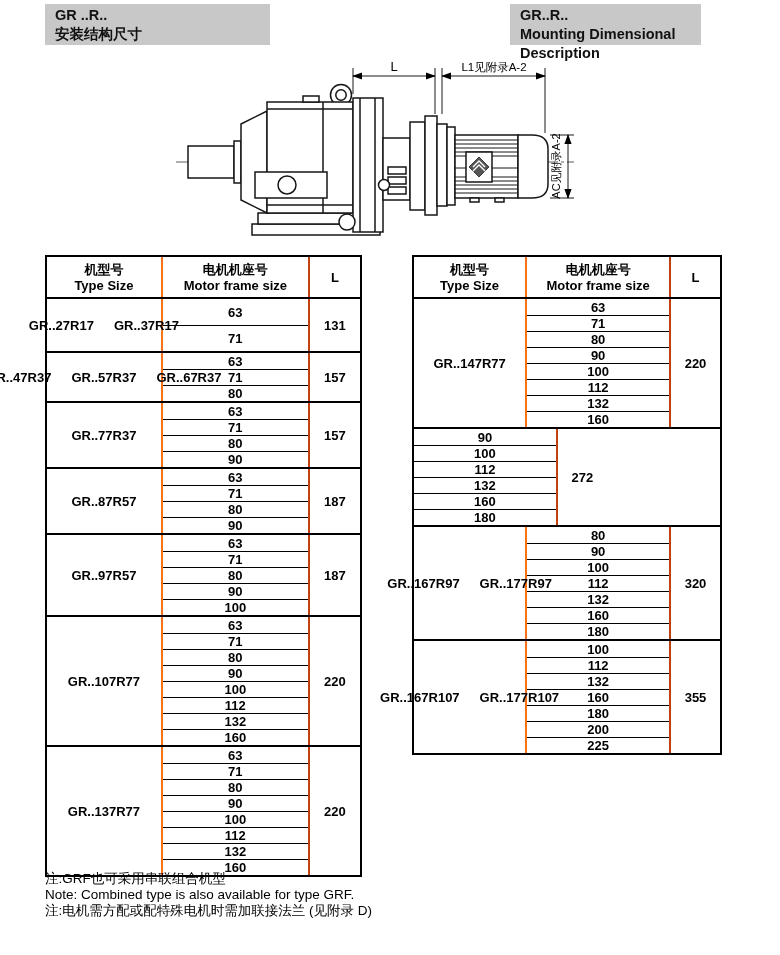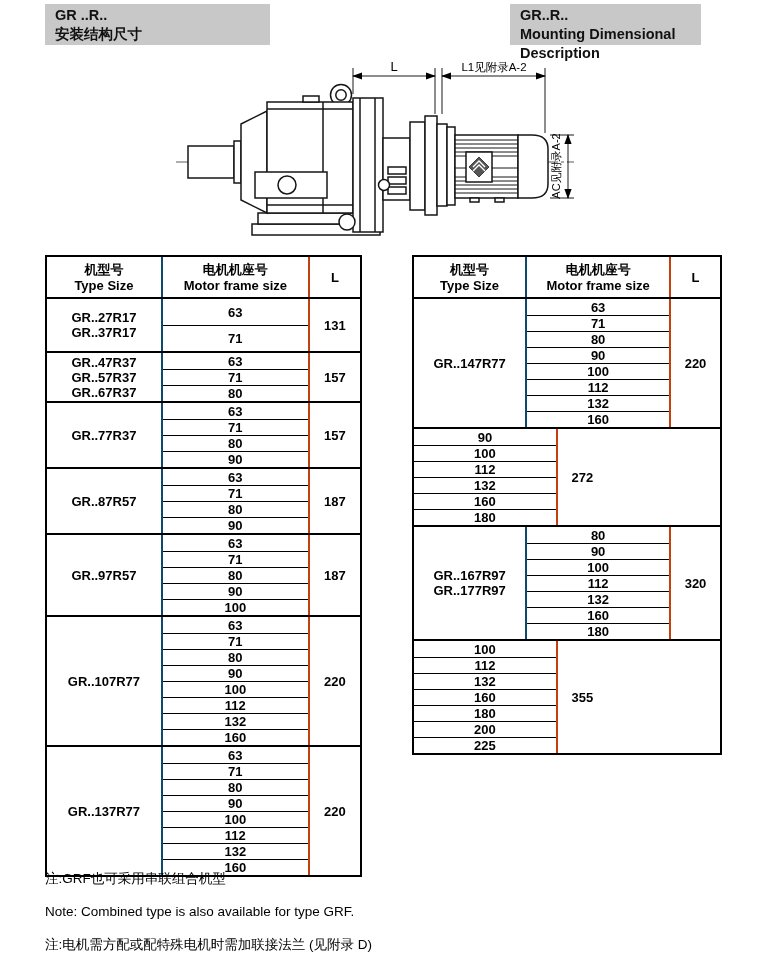--- a/index.html
+++ b/index.html
@@ -9,34 +9,34 @@
        display:flex;flex-direction:column;justify-content:center;padding:2px 10px;
        font-weight:bold;font-size:14.5px;line-height:19px;color:#111;}
   .hdr-left{left:45px;width:225px;}
   .hdr-right{left:510px;width:191px;justify-content:space-between;}
   #drawing{position:absolute;left:170px;top:58px;}
   .spec-table{position:absolute;border:2.5px solid #000;background:#fff;}
   #table-left{left:45px;top:255px;width:313px;}
   #table-right{left:412px;top:255px;width:306px;}
   .thead{display:flex;height:40px;}
   .group{display:flex;border-top:2.5px solid #000;}
-  .c1{width:37%;border-right:2px solid #0c4a6e;box-sizing:border-box;}
+  .c1{width:37%;border-right:2px solid #f97316;box-sizing:border-box;}
   .c2{width:47%;border-right:2px solid #c2410c;box-sizing:border-box;}
   .c3{width:16%;box-sizing:border-box;}
   .hc{display:flex;flex-direction:column;justify-content:center;align-items:center;
       gap:1px;font-size:13px;font-weight:bold;line-height:15px;}
-  .cell.c1,.cell.c3{display:flex;flex-direction:column;justify-content:center;
-      align-items:center;font-weight:bold;font-size:13px;}
+  .cell.c1,.cell.c3{display:flex;flex-direction:row;justify-content:center;
+      align-items:center;font-weight:bold;font-size:13px;gap:20px;}
   .model{line-height:15px;}
   .frames{display:flex;flex-direction:column;}
   .frame{box-sizing:border-box;display:flex;align-items:center;justify-content:center;
       font-weight:bold;font-size:13px;}
   .frame + .frame{border-top:1.5px solid #000;}
   .notes{position:absolute;left:45px;top:871px;width:720px;display:flex;
-      flex-direction:column;gap:18px;}
+      flex-direction:column;gap:1px;}
   .note-line{font-size:13.5px;line-height:15px;color:#000;}
 </style>
 </head>
 <body>
 
 <div class="page">
 
   <div class="hdr hdr-left">
     <div>GR ..R..</div>
     <div>安装结构尺寸</div>
@@ -311,20 +311,24 @@
           <div class="frame" style="height: 16px;">90</div>
           <div class="frame" style="height: 16px;">100</div>
           <div class="frame" style="height: 16px;">112</div>
           <div class="frame" style="height: 16px;">132</div>
           <div class="frame" style="height: 16px;">160</div>
           <div class="frame" style="height: 16px;">180</div>
         </div>
         <div class="cell c3">320</div>
       </div>
       <div class="group">
+        <div class="cell c1">
+          <div class="model">GR..167R107</div>
+          <div class="model">GR..177R107</div>
+        </div>
         <div class="frames c2">
           <div class="frame" style="height: 16px;">100</div>
           <div class="frame" style="height: 16px;">112</div>
           <div class="frame" style="height: 16px;">132</div>
           <div class="frame" style="height: 16px;">160</div>
           <div class="frame" style="height: 16px;">180</div>
           <div class="frame" style="height: 16px;">200</div>
           <div class="frame" style="height: 16px;">225</div>
         </div>
         <div class="cell c3">355</div>

